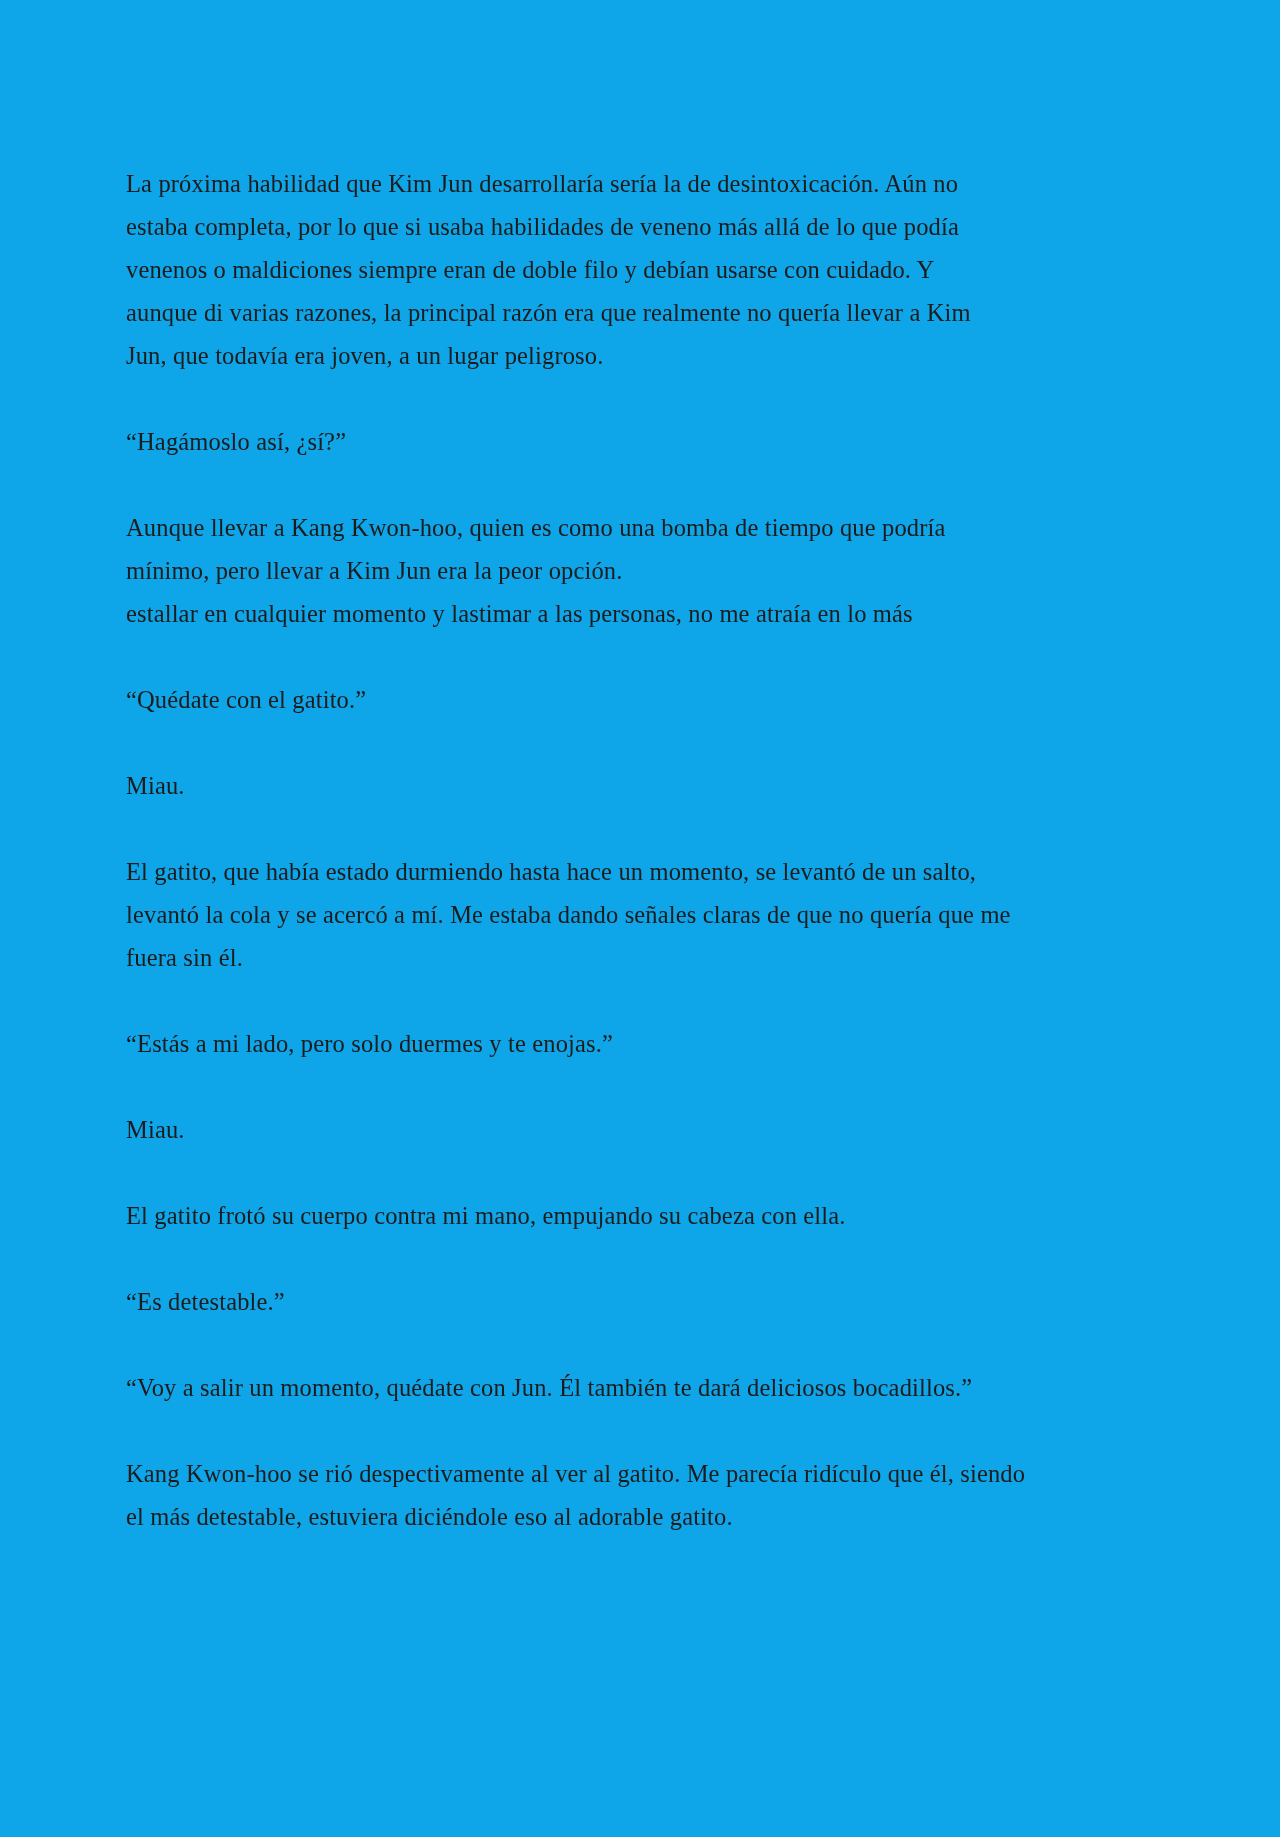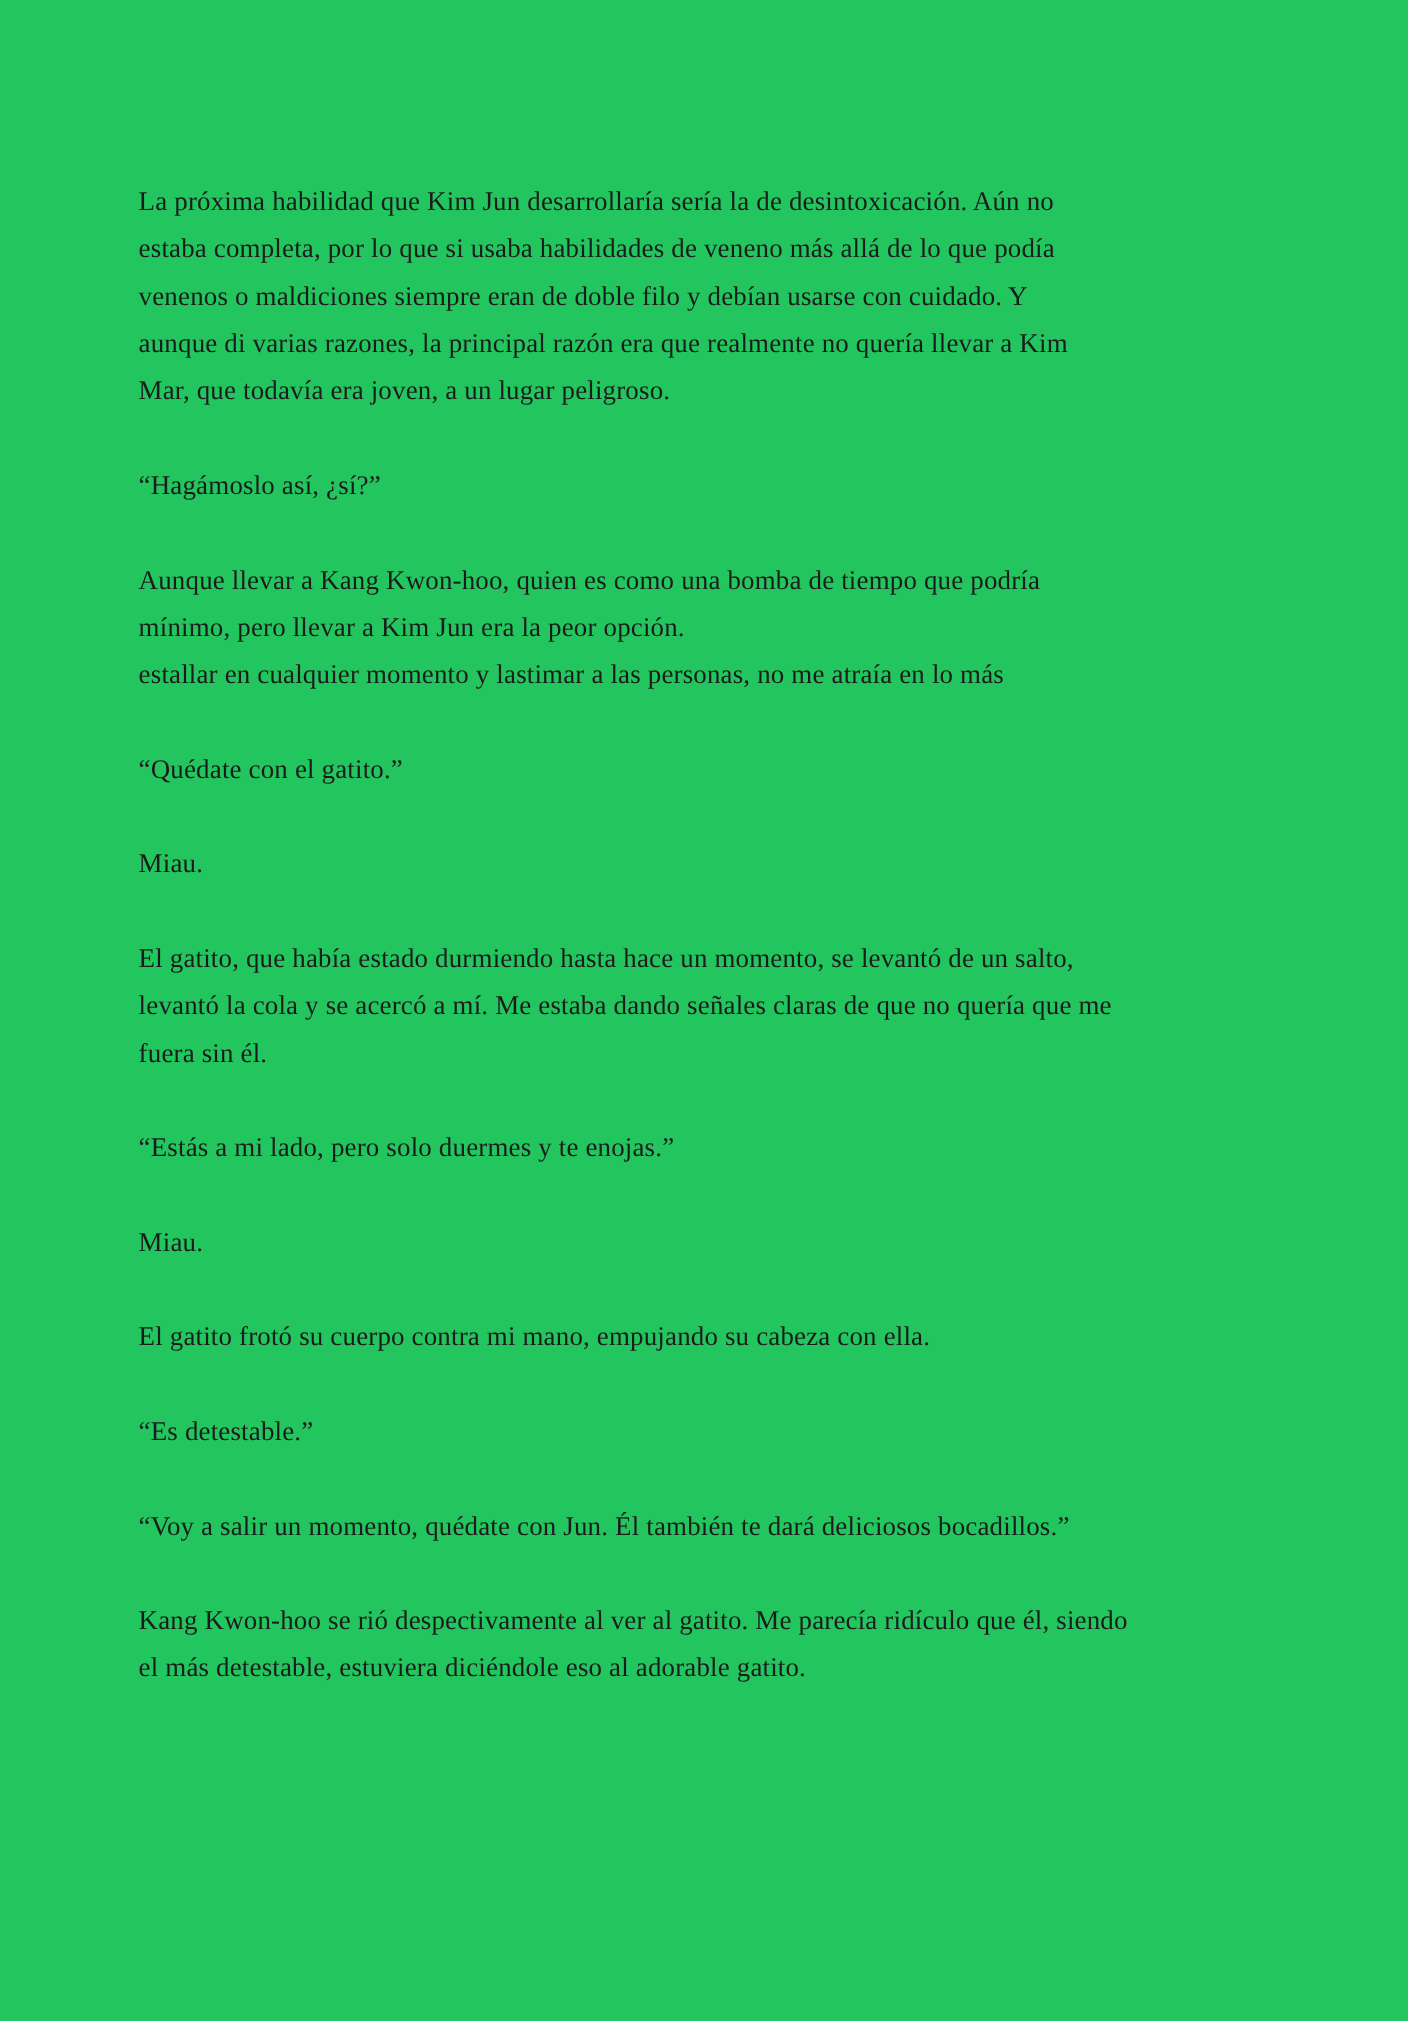--- a/index.html
+++ b/index.html
@@ -12,21 +12,21 @@
       height: 1837px;
       position: relative;
       overflow: hidden;
     }
     .page {
       position: absolute;
       left: 0;
       top: 0;
       width: 1280px;
       height: 1837px;
-      background: #22c55e;
+      background: #0ea5e9;
     }
     .text-body {
       position: absolute;
       left: 126px;
       top: 162px;
       width: 1040px;
       font-family: "Liberation Serif", "DejaVu Serif", serif;
       font-size: 24.5px;
       line-height: 43px;
       color: #1c1c1c;
@@ -46,21 +46,21 @@
 <body>
 
 <div class="page">
   <div class="text-body">
 
     <p class="paragraph">
       <span class="line">La próxima habilidad que Kim Jun desarrollaría sería la de desintoxicación. Aún no</span>
       <span class="line">estaba completa, por lo que si usaba habilidades de veneno más allá de lo que podía</span>
       <span class="line">venenos o maldiciones siempre eran de doble filo y debían usarse con cuidado. Y</span>
       <span class="line">aunque di varias razones, la principal razón era que realmente no quería llevar a Kim</span>
-      <span class="line">Mar, que todavía era joven, a un lugar peligroso.</span>
+      <span class="line">Jun, que todavía era joven, a un lugar peligroso.</span>
     </p>
 
 
     <p class="paragraph">
       <span class="line">“Hagámoslo así, ¿sí?”</span>
     </p>
 
     <p class="paragraph">
       <span class="line">Aunque llevar a Kang Kwon-hoo, quien es como una bomba de tiempo que podría</span>
       <span class="line">mínimo, pero llevar a Kim Jun era la peor opción.</span>

